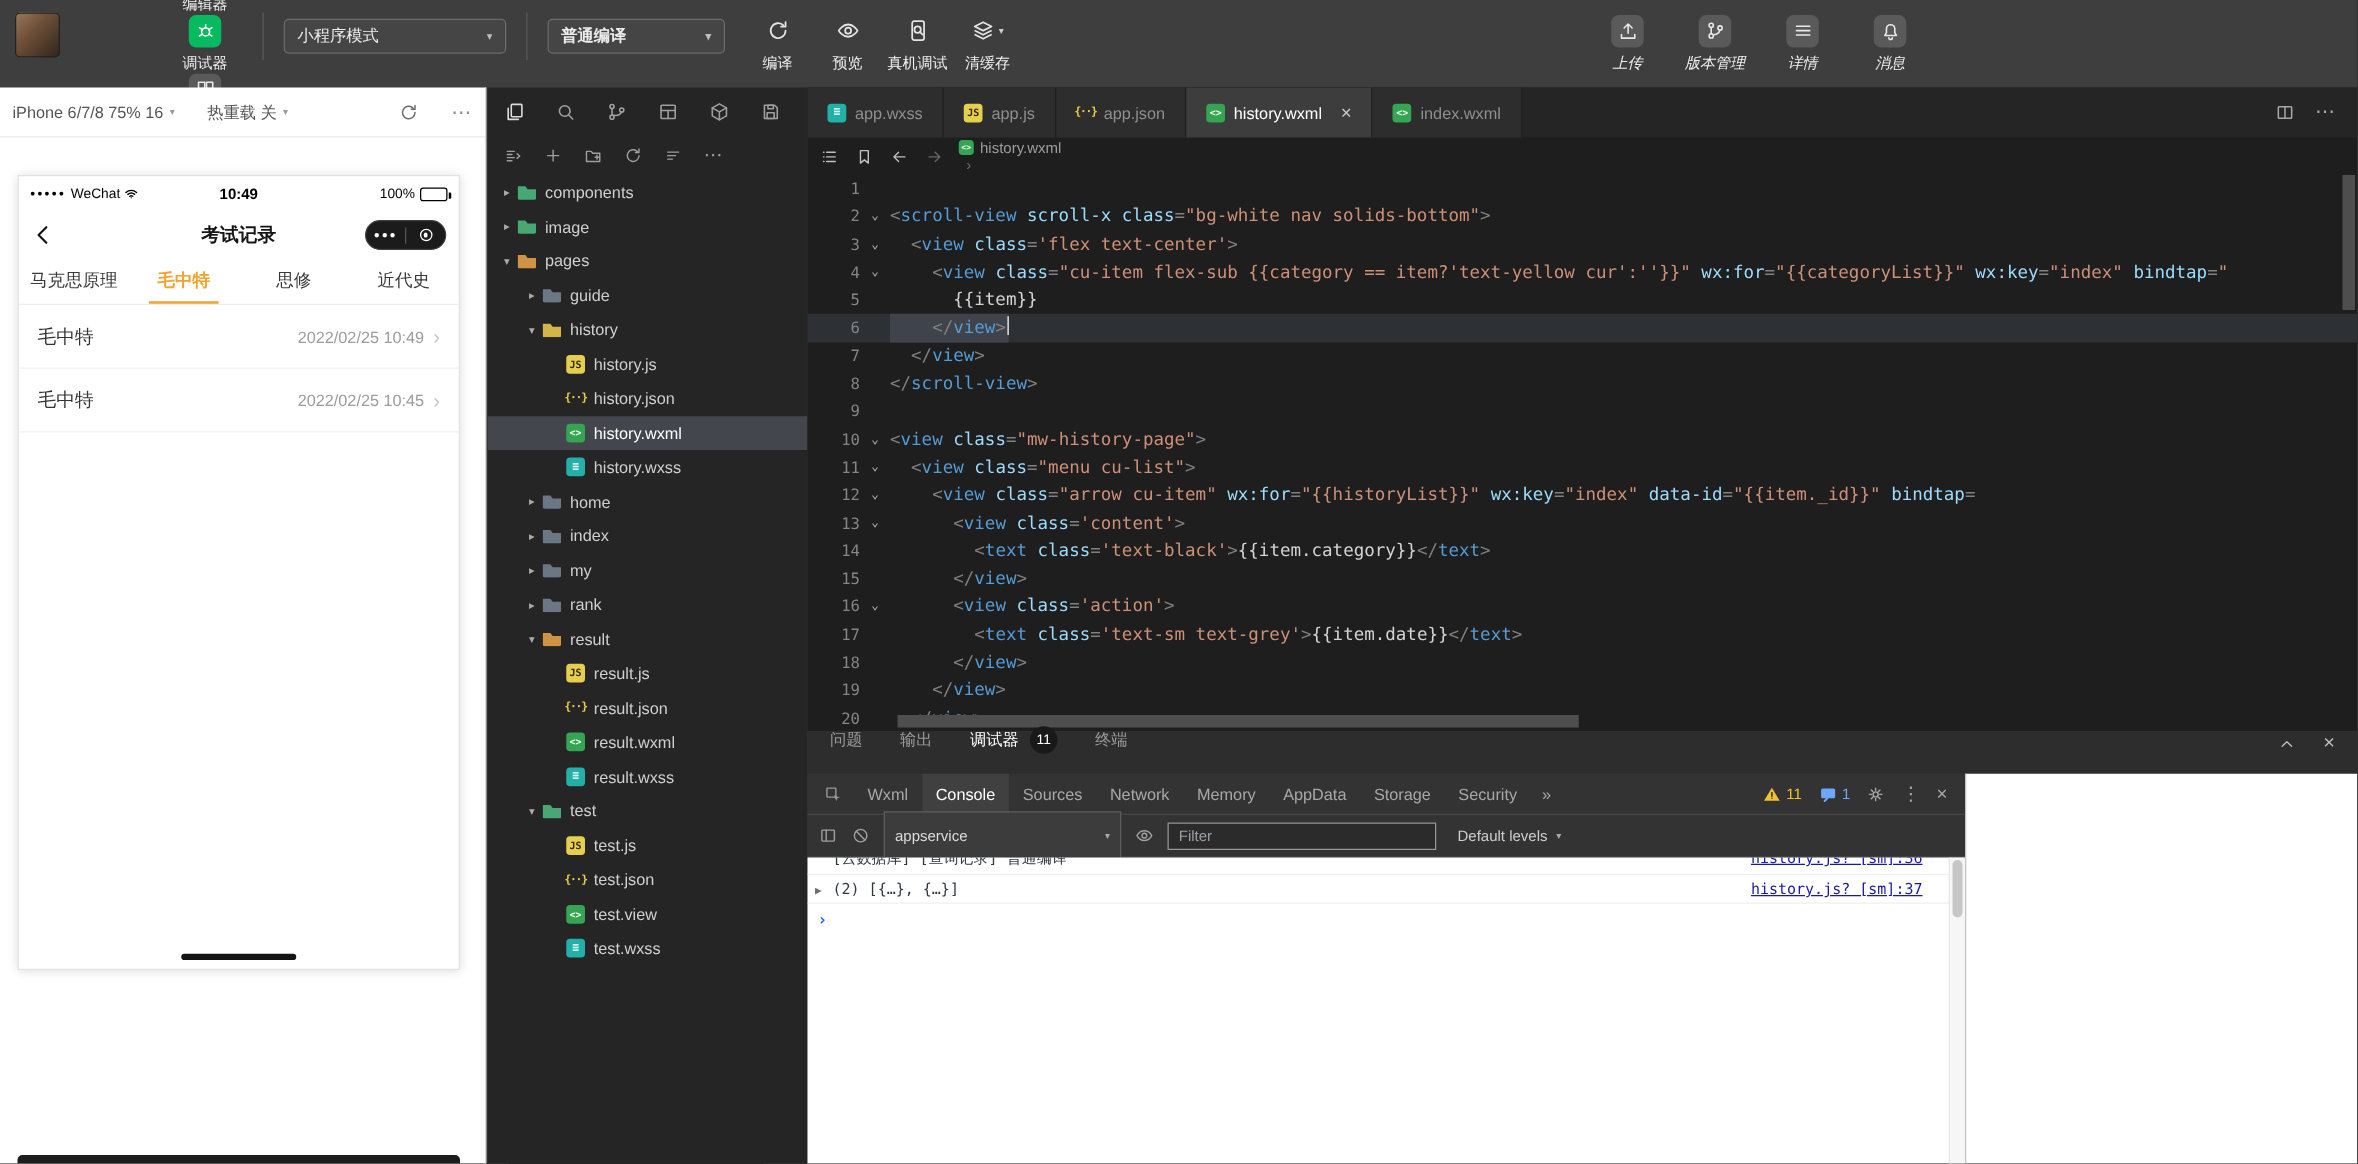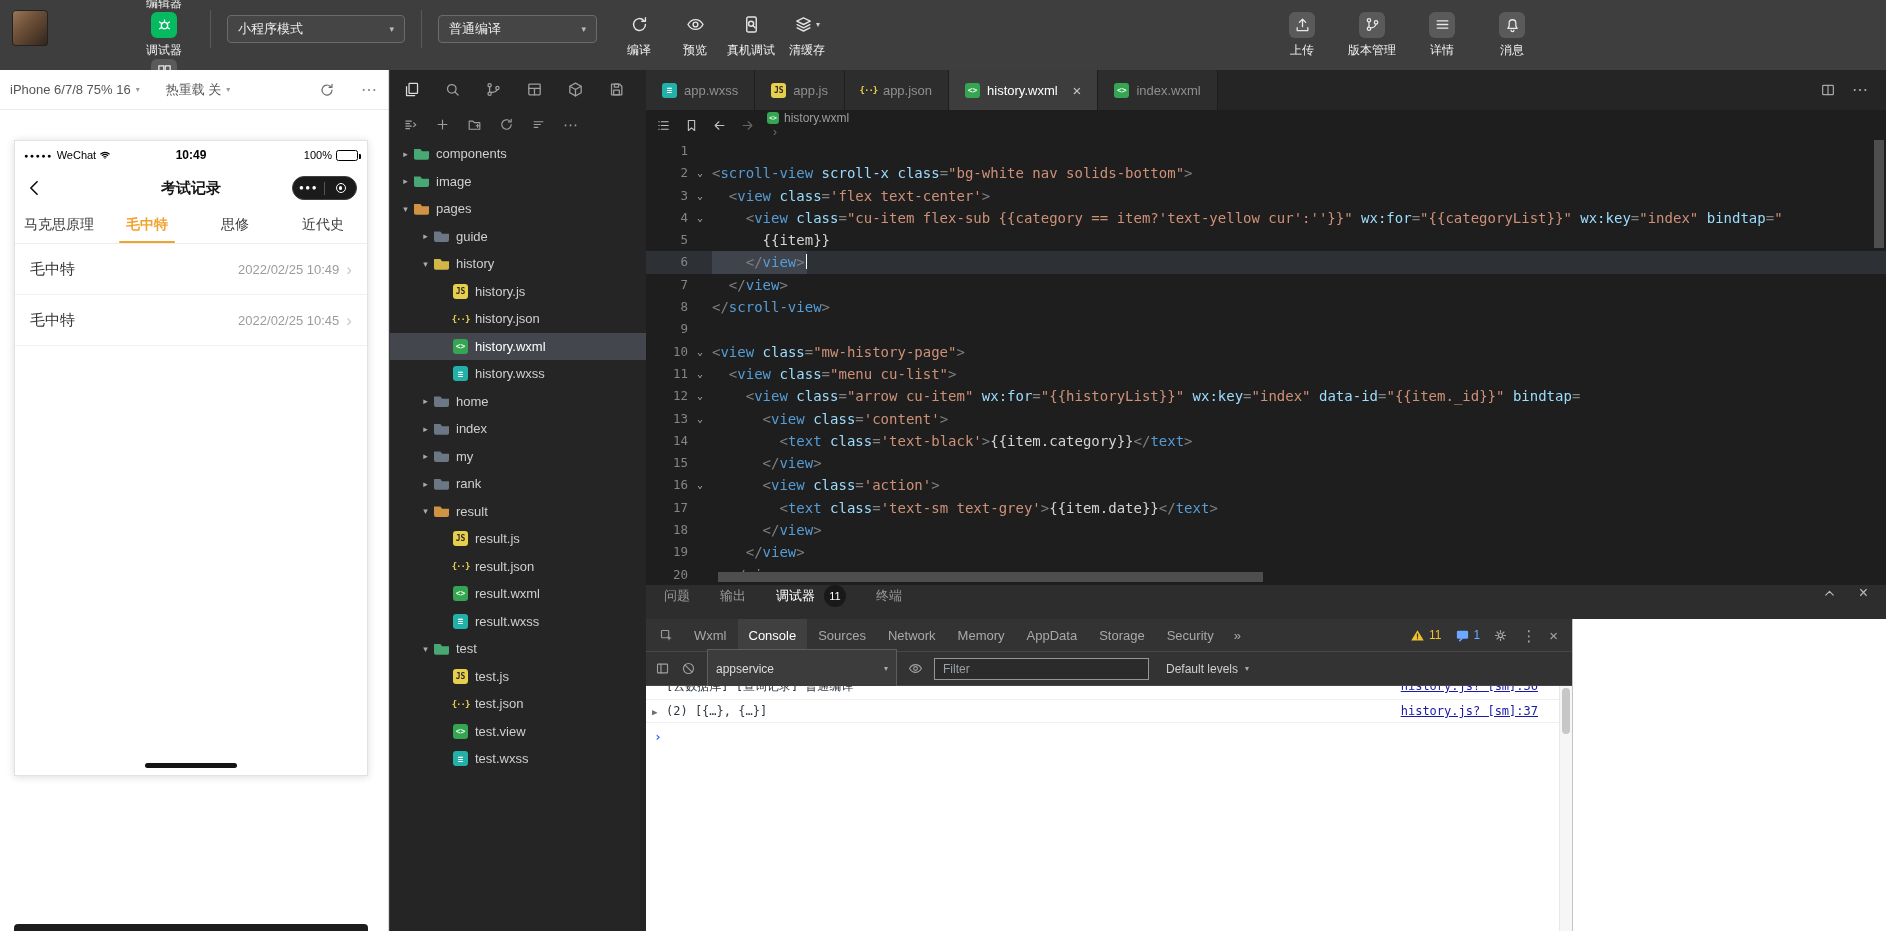--- a/index.html
+++ b/index.html
@@ -18,28 +18,28 @@
   .tool-icon{width:26px;height:26px;border-radius:6px;display:flex;align-items:center;justify-content:center;}
   .tool-icon svg{width:17px;height:17px;}
   .tool-icon.green{background:#06ba60;color:#fff;}
   .tool-icon.gray{background:#5a5a5a;color:#e9e9e9;}
   .tool-label{font-size:12px;color:#f0f0f0;white-space:nowrap;}
   .vsep{width:1px;height:38px;background:#5a5a5a;margin:0 16px;align-self:center;margin-bottom:12px;flex:none;}
   .tb-select{height:28px;border:1px solid #6b6b6b;border-radius:4px;background:#454545;color:#ececec;
              font-size:13px;display:flex;align-items:center;justify-content:space-between;padding:0 10px;margin-bottom:12px;flex:none;}
   .tb-select .caret{font-size:9px;color:#bdbdbd;margin-left:10px;}
   #mode-select{width:178px;}
-  #compile-select{width:159px;margin-left:0;}
+  #compile-select{width:142px;margin-left:0;font-weight:bold;}
   .cactions{display:flex;margin-left:14px;}
   .caction{display:flex;flex-direction:column;align-items:center;gap:4px;min-width:56px;}
   .caction .a-icon{height:26px;display:flex;align-items:center;color:#e3e3e3;gap:3px;}
   .caction .a-icon svg{width:19px;height:19px;}
   .caction .a-label{font-size:12px;color:#f0f0f0;white-space:nowrap;}
   .acaret{font-size:8px;color:#cfcfcf;}
-  .right-actions{margin-left:auto;margin-right:344px;display:flex;gap:10px;}
+  .right-actions{margin-left:auto;margin-right:344px;display:flex;gap:10px;font-style:italic;}
 
   
   #simulator{position:absolute;top:70px;left:0;width:389px;bottom:0;background:#fff;border-right:1px solid #d8d8d8;}
   .sim-toolbar{height:40px;border-bottom:1px solid #e9e9e9;display:flex;align-items:center;padding:0 10px;color:#555;font-size:13px;}
   .sim-dd{display:flex;align-items:center;gap:5px;white-space:nowrap;}
   .sim-dd .caret{font-size:8px;color:#999;}
   .sim-sp{width:26px;flex:none;}
   .sim-icon{color:#6b6b6b;}
   .sim-icon svg{width:16px;height:16px;}
   .sim-more{color:#8a8a8a;font-size:16px;letter-spacing:1px;}
@@ -128,21 +128,21 @@
   .cl .lc{flex:none;}
   .cl.cur{background:#2d3136;}
   .cl.cur .lc{background:#3f444c;}
   .tk-p{color:#808080;}.tk-t{color:#569cd6;}.tk-a{color:#9cdcfe;}.tk-s{color:#ce9178;}.tk-d{color:#d4d4d4;}
   .caret-bar{display:inline-block;width:1.5px;height:15px;background:#fff;vertical-align:-2px;margin-left:1px;}
   .vsb{position:absolute;top:0;right:2px;width:10px;height:108px;background:#4e4e4e;}
   .hsb{position:absolute;left:72px;bottom:3px;width:545px;height:10px;background:#4e4e4e;}
 
   
   #debug{position:absolute;top:585px;left:646px;right:0;bottom:0;background:#2d2d2d;}
-  .dbg-row1{height:34px;display:flex;align-items:flex-start;padding:0 18px;gap:14px;font-size:13px;color:#9a9a9a;}
+  .dbg-row1{height:34px;display:flex;align-items:flex-end;padding:16px 18px;gap:14px;font-size:13px;color:#9a9a9a;}
   .dbg-tab{display:flex;align-items:center;gap:9px;}
   .dbg-tab.active{color:#fff;}
   .dbg-badge{width:22px;height:22px;border-radius:50%;background:#19191a;color:#fff;font-size:11px;
              display:flex;align-items:center;justify-content:center;}
   .dbg-right{margin-left:auto;display:flex;align-items:center;gap:22px;color:#bdbdbd;}
   .dbg-right svg{width:15px;height:15px;}
   .dbg-right .glyph{font-size:16px;}
   #devtools{position:absolute;top:34px;left:0;width:926px;bottom:0;background:#333;}
   #debug-filler{position:absolute;top:34px;left:926px;right:0;bottom:0;background:#fff;border-left:1px solid #c4c4c4;}
   .dt-tabs{height:33px;display:flex;align-items:center;border-bottom:1px solid #474747;padding:0 4px;color:#a8a8a8;font-size:13px;}

